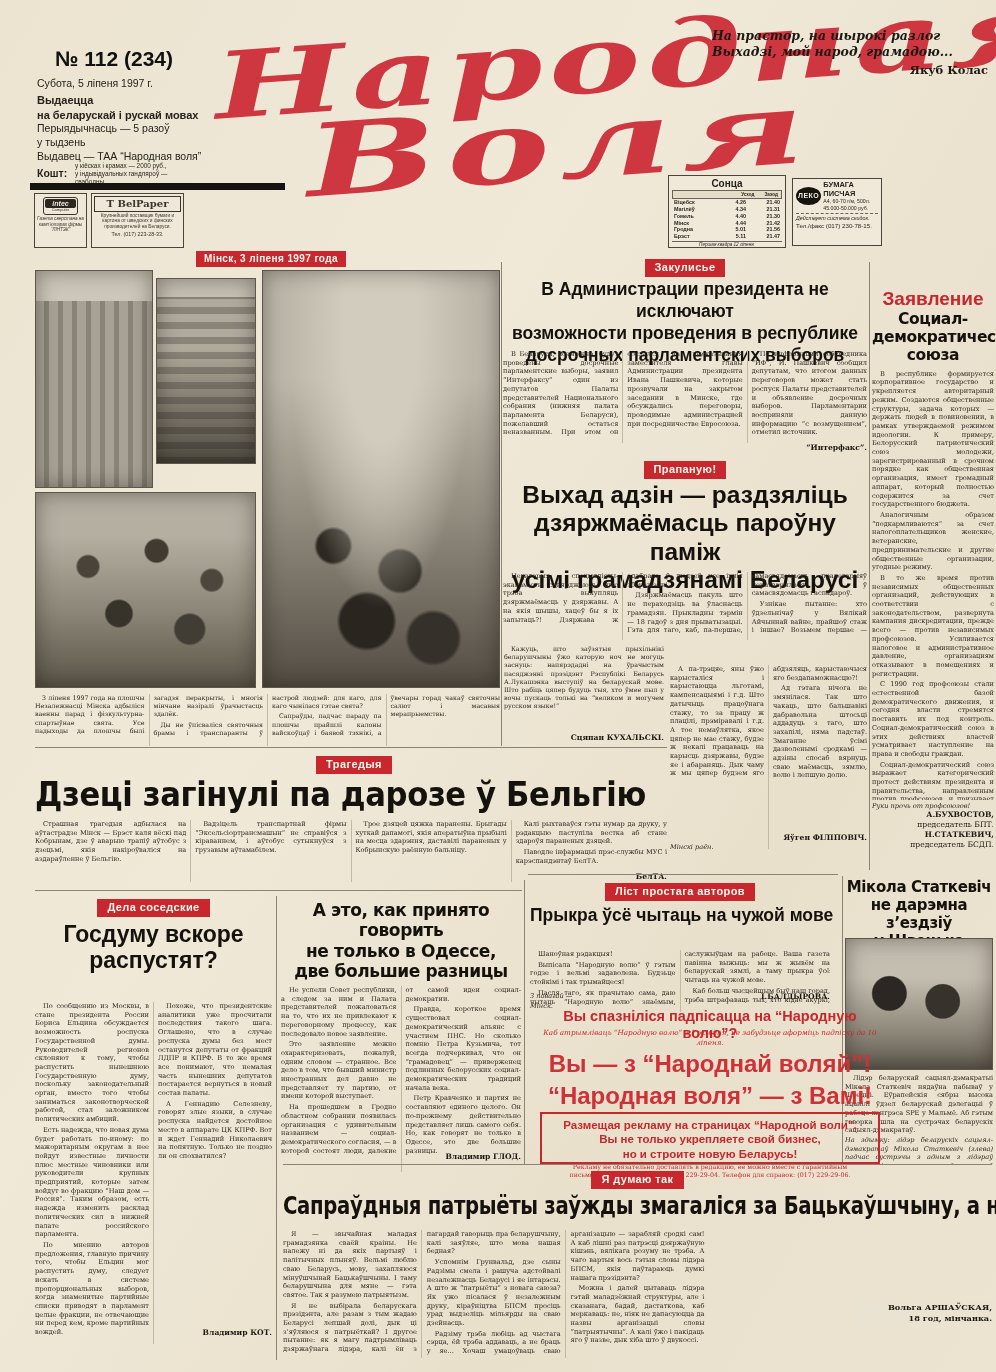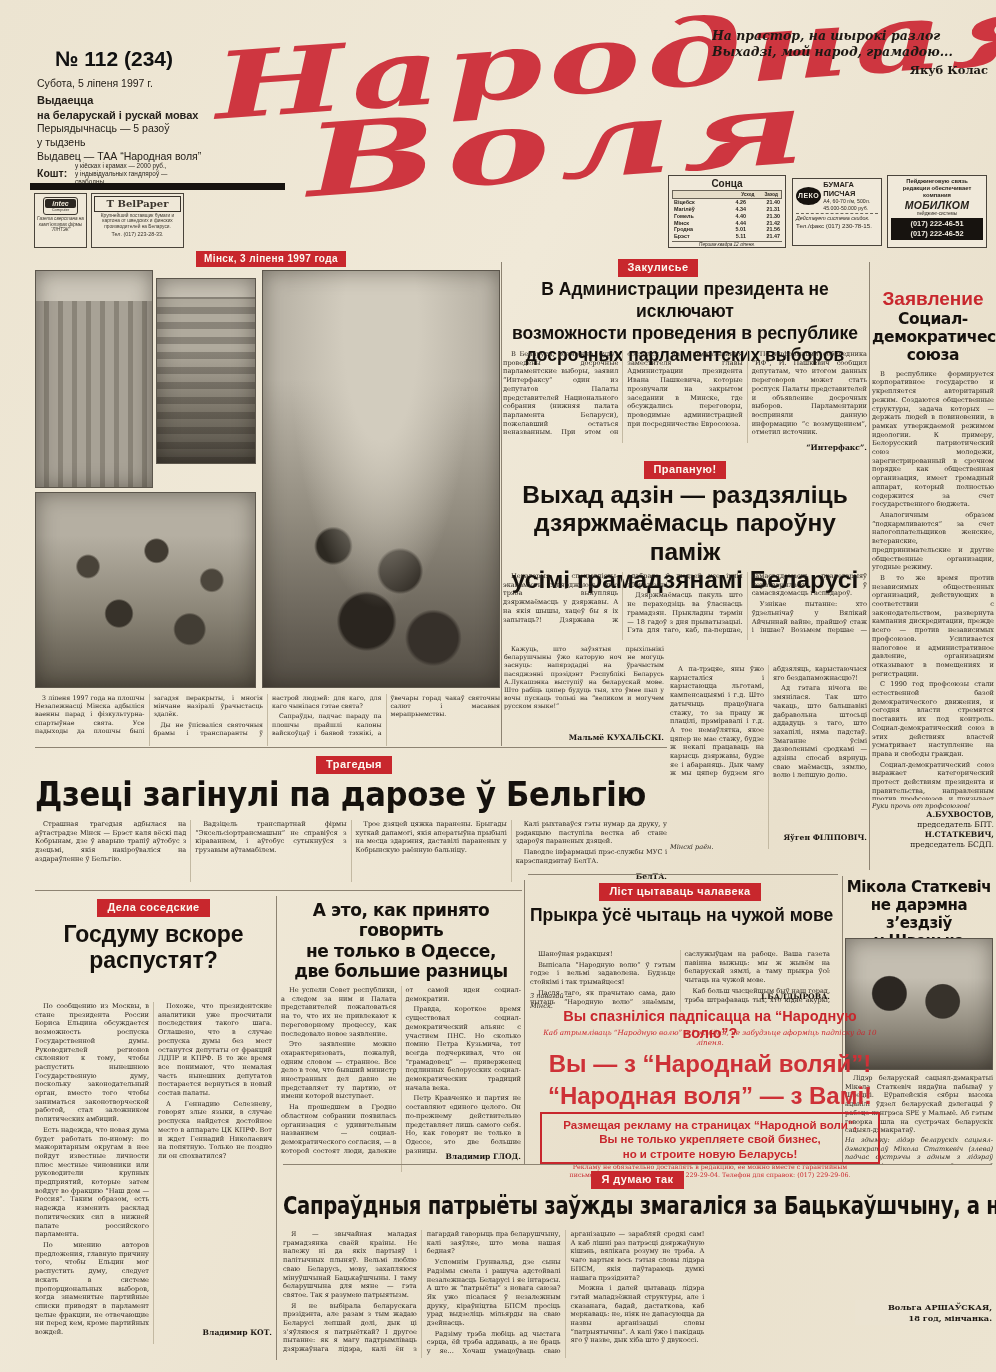--- a/index.html
+++ b/index.html
@@ -206,53 +206,40 @@
       <div>
         <div class="leko-t1">БУМАГА ПИСЧАЯ</div>
         <div class="leko-t2">А4, 60-70 г/м, 500л.</div>
         <div class="leko-t2">45.000-50.000 руб.</div>
       </div>
     </div>
     <div class="leko-t3">Действует система скидок.</div>
     <div class="leko-t4">Тел./факс (017) 230-78-15.</div>
   </div>
 
-  <div class="abs ibox" style="left:887px;top:175px;width:100px;height:73px;padding:2px 3px;">
-    <div class="pager-t">
-      <span>Пейджинговую связь</span><br>
-      <span>редакции обеспечивает</span><br>
-      <span>компания</span>
-    </div>
-    <div class="pager-logo">МОБИЛКОМ</div>
-    <div class="pager-sub">пейджинг-системы</div>
-    <div class="pager-strip">
-      <span>(017) 222-46-51</span><br>
-      <span>(017) 222-46-52</span>
-    </div>
-  </div>
 
   <div class="abs banner" style="left:196px;top:251px;width:150px;height:16px;">Мінск, 3 ліпеня 1997 года</div>
   <div class="abs ph ph1" style="left:35px;top:270px;width:118px;height:218px;"></div>
   <div class="abs ph ph2" style="left:156px;top:278px;width:100px;height:186px;"></div>
   <div class="abs ph ph3" style="left:35px;top:492px;width:221px;height:196px;"></div>
   <div class="abs ph ph4" style="left:262px;top:270px;width:238px;height:418px;"></div>
 
   <div class="abs cap cols4" style="left:35px;top:694px;width:465px;height:52px;">
       <p>3 ліпеня 1997 года на плошчы Незалежнасці Мінска адбыліся ваенны парад і фізкультурна-спартыўнае свята. Усе падыходы да плошчы былі загадзя перакрыты, і многія мінчане назіралі ўрачыстасць здалёк.</p>
       <p>Ды не ўпісваліся святочныя брамы і транспаранты ў настрой людзей: для каго, для каго чынілася гэтае свята?</p>
       <p>Сапраўды, падчас параду па плошчы прайшлі калоны вайскоўцаў і баявой тэхнікі, а ўвечары горад чакаў святочны салют і масавыя мерапрыемствы.</p>
     </div>
   <div class="abs" style="left:504px;top:645px;width:160px;height:104px;">
     <div class="cap" style="height:88px;">
         <p>Кажуць, што заўзятыя прыхільнікі беларушчыны ўжо каторую ноч не могуць заснуць: напярэдадні на ўрачыстым пасяджэнні прэзідэнт Рэспублікі Беларусь А.Лукашэнка выступіў на беларускай мове. Што рабіць цяпер будуць тыя, хто ўмее пыл у вочы пускаць толькі на “великом и могучем русском языке!”</p>
       </div>
-    <div class="by">Мальмё КУХАЛЬСКІ.</div>
-  </div>
-
-  <div class="abs lblwrap" style="left:476px;top:256px;width:364px;">
+    <div class="by">Сцяпан КУХАЛЬСКІ.</div>
+  </div>
+
+  <div class="abs lblwrap" style="left:503px;top:256px;width:364px;">
     <span class="lbl">Закулисье</span>
   </div>
   <div class="abs head-sans zk-h" style="left:503px;top:279px;width:364px;">
     <div>В Администрации президента не исключают</div>
     <div>возможности проведения в республике</div>
     <div>досрочных парламентских выборов</div>
   </div>
   <div class="abs bt cols3" style="left:503px;top:350px;width:364px;height:93px;">
       <p>В Беларуси, возможно, будут проведены досрочные парламентские выборы, заявил “Интерфаксу” один из депутатов Палаты представителей Национального собрания (нижняя палата парламента Беларуси), пожелавший остаться неназванным. При этом он сослался на высказывания заместителя главы Администрации президента Ивана Пашкевича, которые прозвучали на закрытом заседании в Минске, где обсуждались переговоры, проводимые администрацией при посредничестве Евросоюза.</p>
       <p>По информации собеседника “ИФ”, И. Пашкевич сообщил депутатам, что итогом данных переговоров может стать роспуск Палаты представителей и объявление досрочных выборов. Парламентарии восприняли данную информацию “с возмущением”, отметил источник.</p>
@@ -348,21 +335,21 @@
       <p>Петр Кравченко и партия не составляют единого целого. Он по-прежнему действительно представляет лишь самого себя. Но, как говорят не только в Одессе, это две большие разницы.</p>
     </div>
   <div class="abs head-cond od-h" style="left:281px;top:900px;width:240px;">
     <div>А это, как принято говорить</div>
     <div>не только в Одессе,</div>
     <div>две большие разницы</div>
   </div>
   <div class="abs by" style="left:400px;top:1152px;width:121px;">Владимир ГЛОД.</div>
 
   <div class="abs lblwrap" style="left:530px;top:880px;width:300px;">
-    <span class="lbl">Ліст цытаваць чалавека</span>
+    <span class="lbl">Ліст простага авторов</span>
   </div>
   <div class="abs head-sans lt-h" style="left:530px;top:906px;width:300px;">Прыкра ўсё чытаць на чужой мове</div>
   <div class="abs bt cols2" style="left:530px;top:930px;width:300px;height:62px;">
       <p>Шаноўная рэдакцыя!</p>
       <p>Выпісала “Народную волю” ў гэтым годзе і вельмі задаволена. Будзьце стойкімі і так трымайцеся!</p>
       <p>Пасля таго, як прачытаю сама, даю чытаць “Народную волю” знаёмым, саслужыўцам на рабоце. Ваша газета павінна выжыць: мы ж жывём на беларускай зямлі, а таму прыкра ўсё чытаць на чужой мове.</p>
       <p>Каб больш чысцейшым быў наш горад, трэба штрафаваць тых, хто кідае акуркі, паперкі ад марожанага і г.д. на ўсіх прыпынках. Калі чалавек заплаціць штраф, то другі раз падумае і знойдзе месца, куды кінуць той жа акурак.</p>
     </div>
   <div class="abs" style="left:530px;top:992px;width:300px;">
     <div style="display:flex;justify-content:space-between;">

